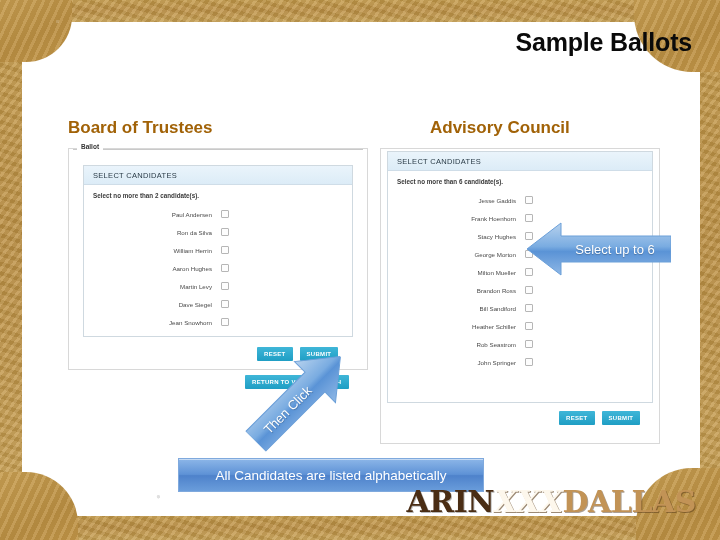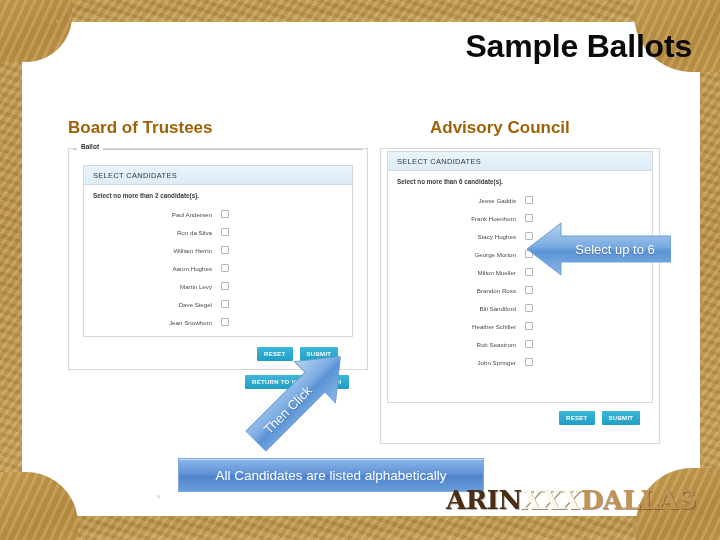--- a/index.html
+++ b/index.html
@@ -53,21 +53,21 @@
       radial-gradient(circle at 22% 92%, rgba(0,0,0,0.12) 0 1.5px, transparent 2px),
       radial-gradient(circle at 66% 3%, rgba(0,0,0,0.10) 0 1.2px, transparent 2px),
       radial-gradient(circle at 94% 70%, rgba(255,255,255,0.15) 0 1.4px, transparent 2px);
   }
 
   
   #page-title {
     position: absolute;
     right: 28px;
     top: 28px;
-    font-size: 32px;
+    font-size: 25px;
     font-weight: bold;
     color: #0a0a0a;
     letter-spacing: -0.2px;
     white-space: nowrap;
   }
   .section-heading {
     position: absolute;
     font-size: 17px;
     font-weight: bold;
     color: #a16207;
@@ -237,21 +237,21 @@
 
   
   #logo {
     position: absolute;
     right: 24px;
     top: 487px;
     display: flex;
     align-items: baseline;
     font-family: "DejaVu Serif", serif;
     font-weight: bold;
-    font-size: 26px;
+    font-size: 30px;
     letter-spacing: -0.5px;
     line-height: 1;
     white-space: nowrap;
   }
   #logo .lg-arin   { color: #4a2d14; text-shadow: 1px 1px 0 rgba(0,0,0,0.28); }
   #logo .lg-xxx    { color: #fdf7ec; text-shadow: 1px 1px 0 rgba(90,60,25,0.6); font-style: italic; }
   #logo .lg-dallas { color: #c29356; text-shadow: 1px 1px 0 rgba(70,45,18,0.45); }
 </style>
 </head>
 <body>

